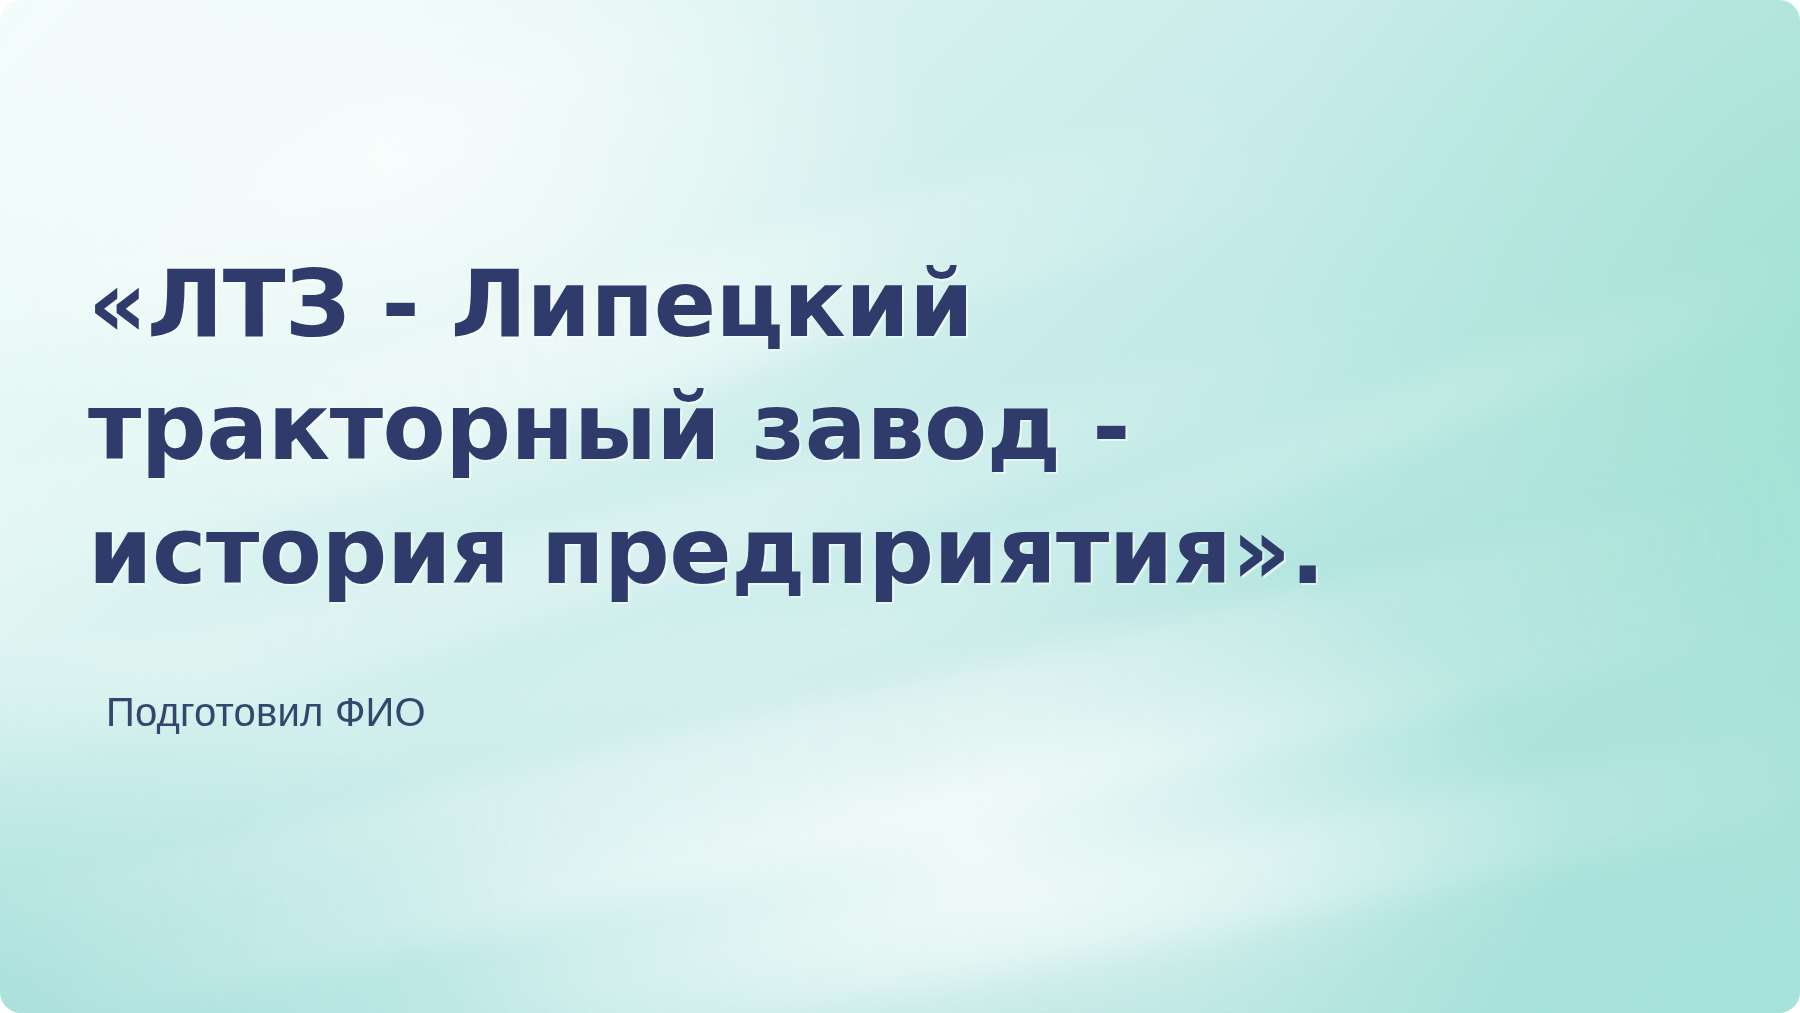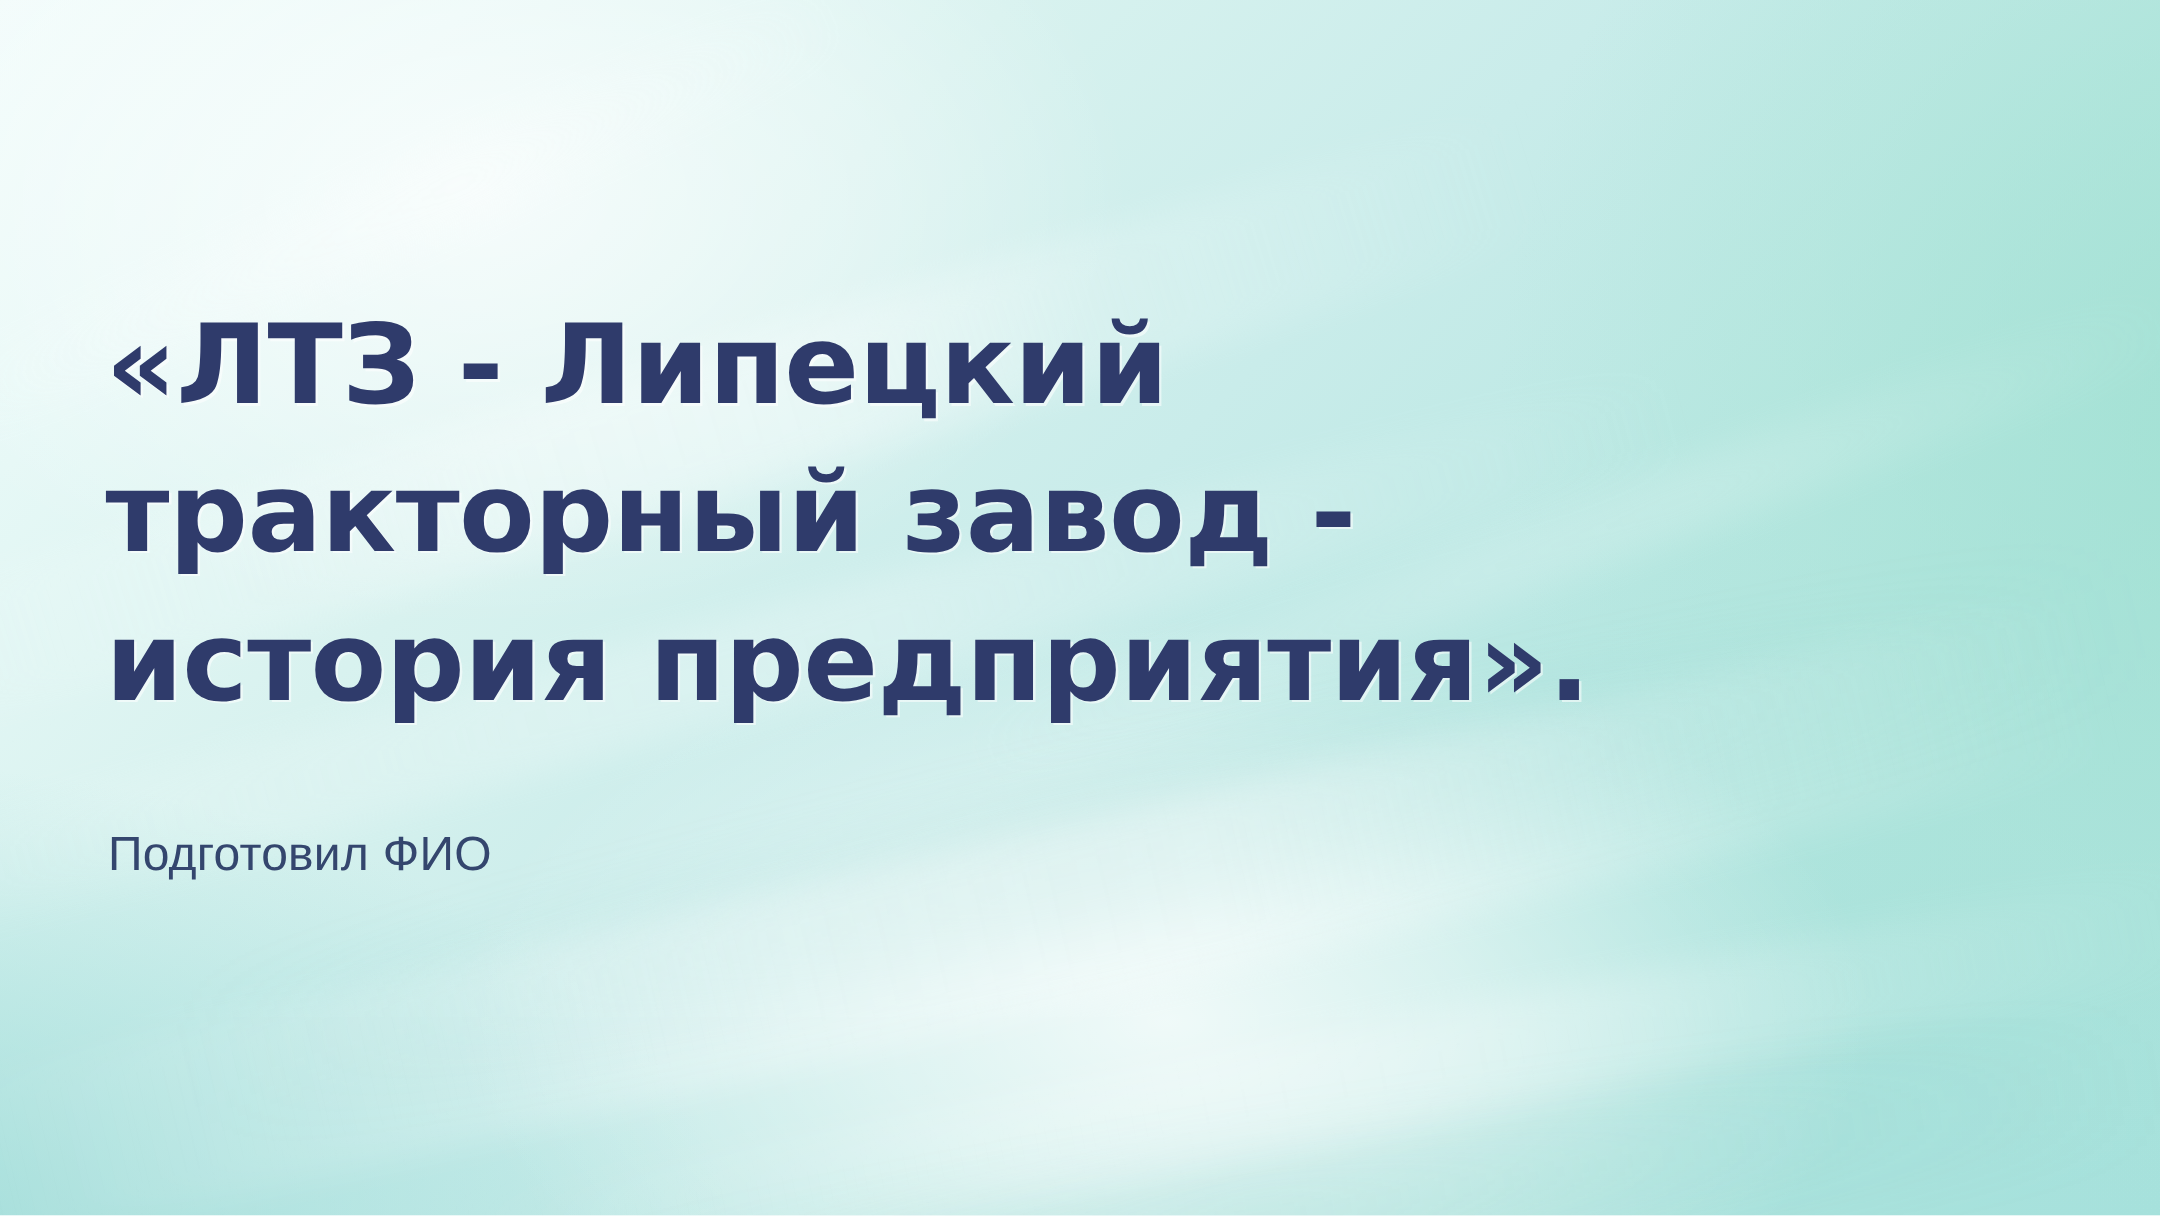--- a/index.html
+++ b/index.html
@@ -18,20 +18,21 @@
     
     background:
       linear-gradient(135deg,
         #f2fcfb 0%,
         #e6f8f6 14%,
         #d8f2ef 30%,
         #c9ecea 48%,
         #b8e7e2 66%,
         #ace3dd 82%,
         #a6e1dc 100%);
+    border-radius: 21px;
   }
 
   
   .bg-layer {
     position: absolute;
     inset: 0;
     pointer-events: none;
   }
 
   
@@ -164,21 +165,21 @@
     line-height: 1.34;
     letter-spacing: -0.5px;
     color: #2f3b6b;
     white-space: pre-line;
     text-shadow: 2px 2px 0 rgba(255,255,255,0.55);
   }
 
   .subtitle {
     position: absolute;
     top: 686px;
-    left: 2px;
+    left: 18px;
     margin: 0;
     font-family: "Liberation Sans", "DejaVu Sans", sans-serif;
     font-weight: 400;
     font-size: 40px;
     line-height: 1.3;
     letter-spacing: 0.2px;
     color: #34466e;
   }
 </style>
 </head>

